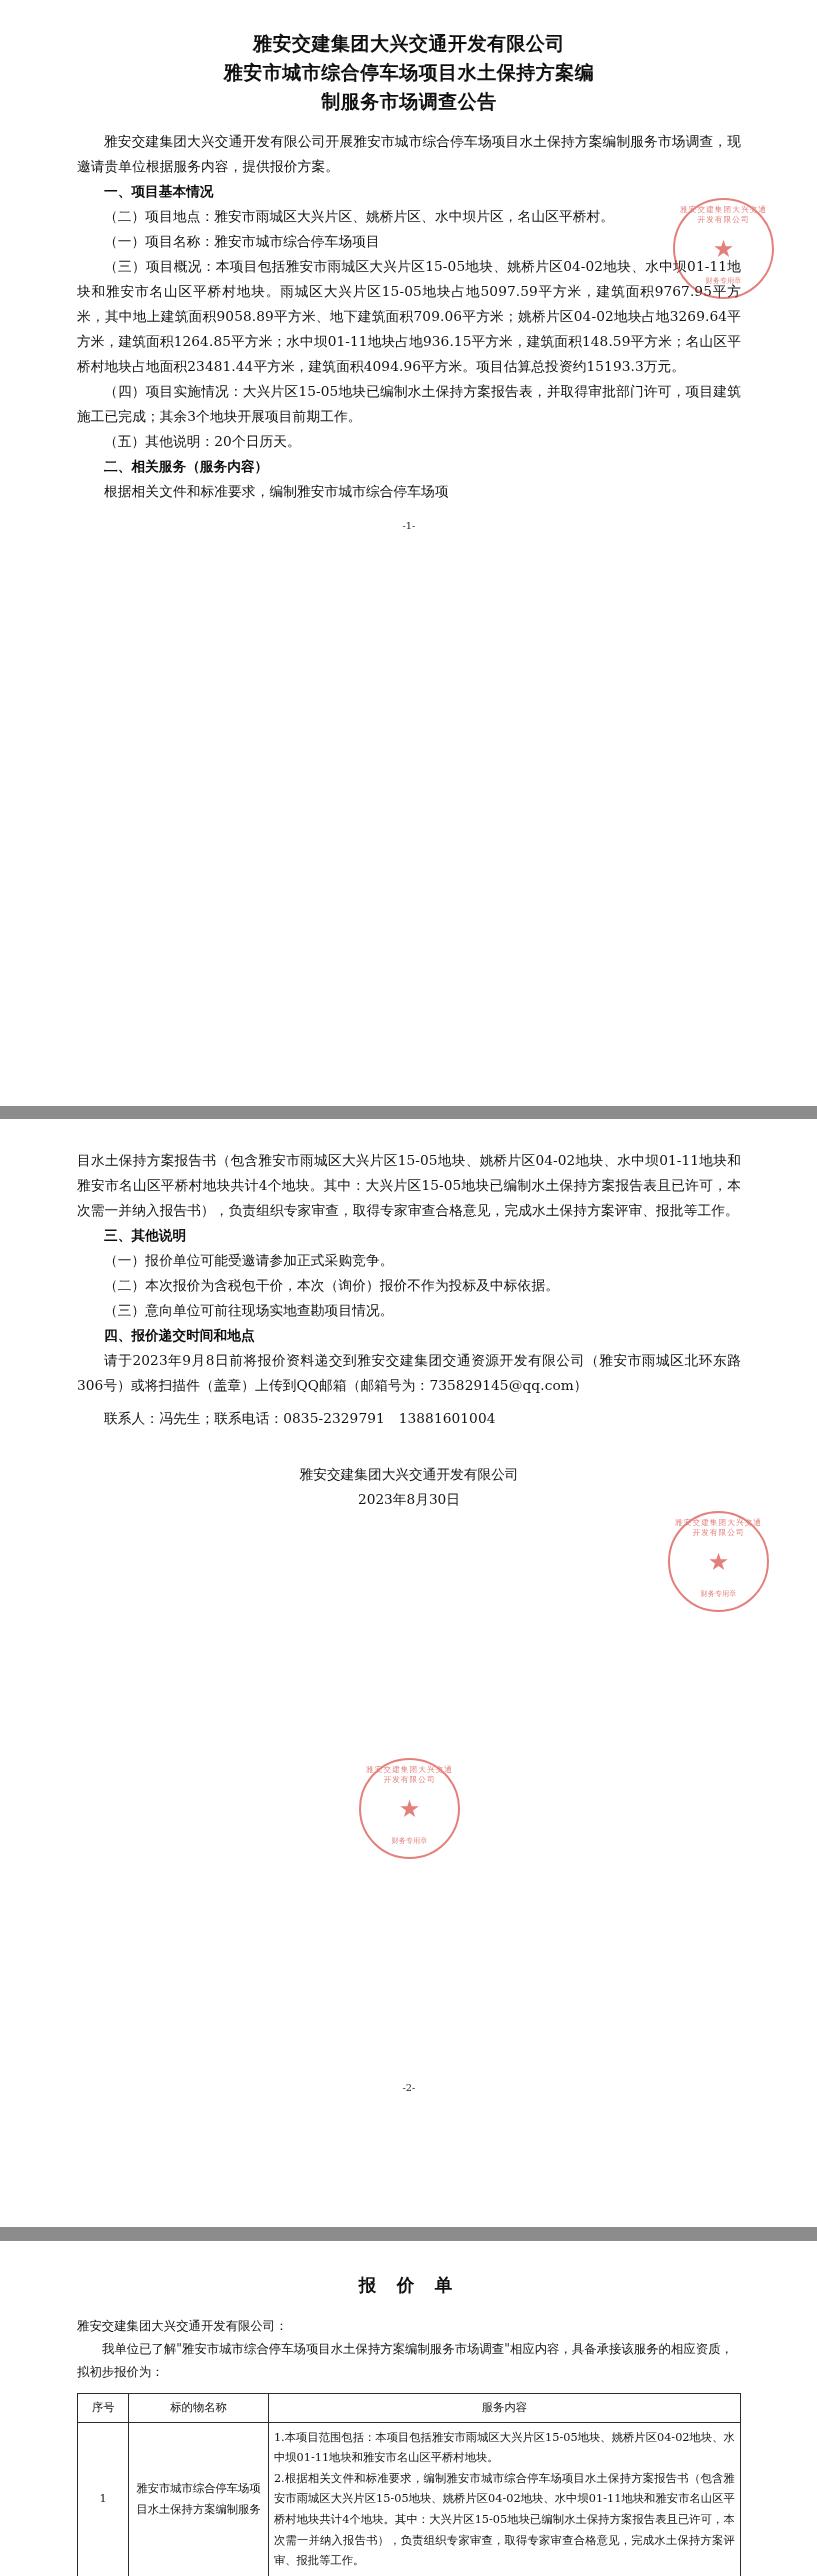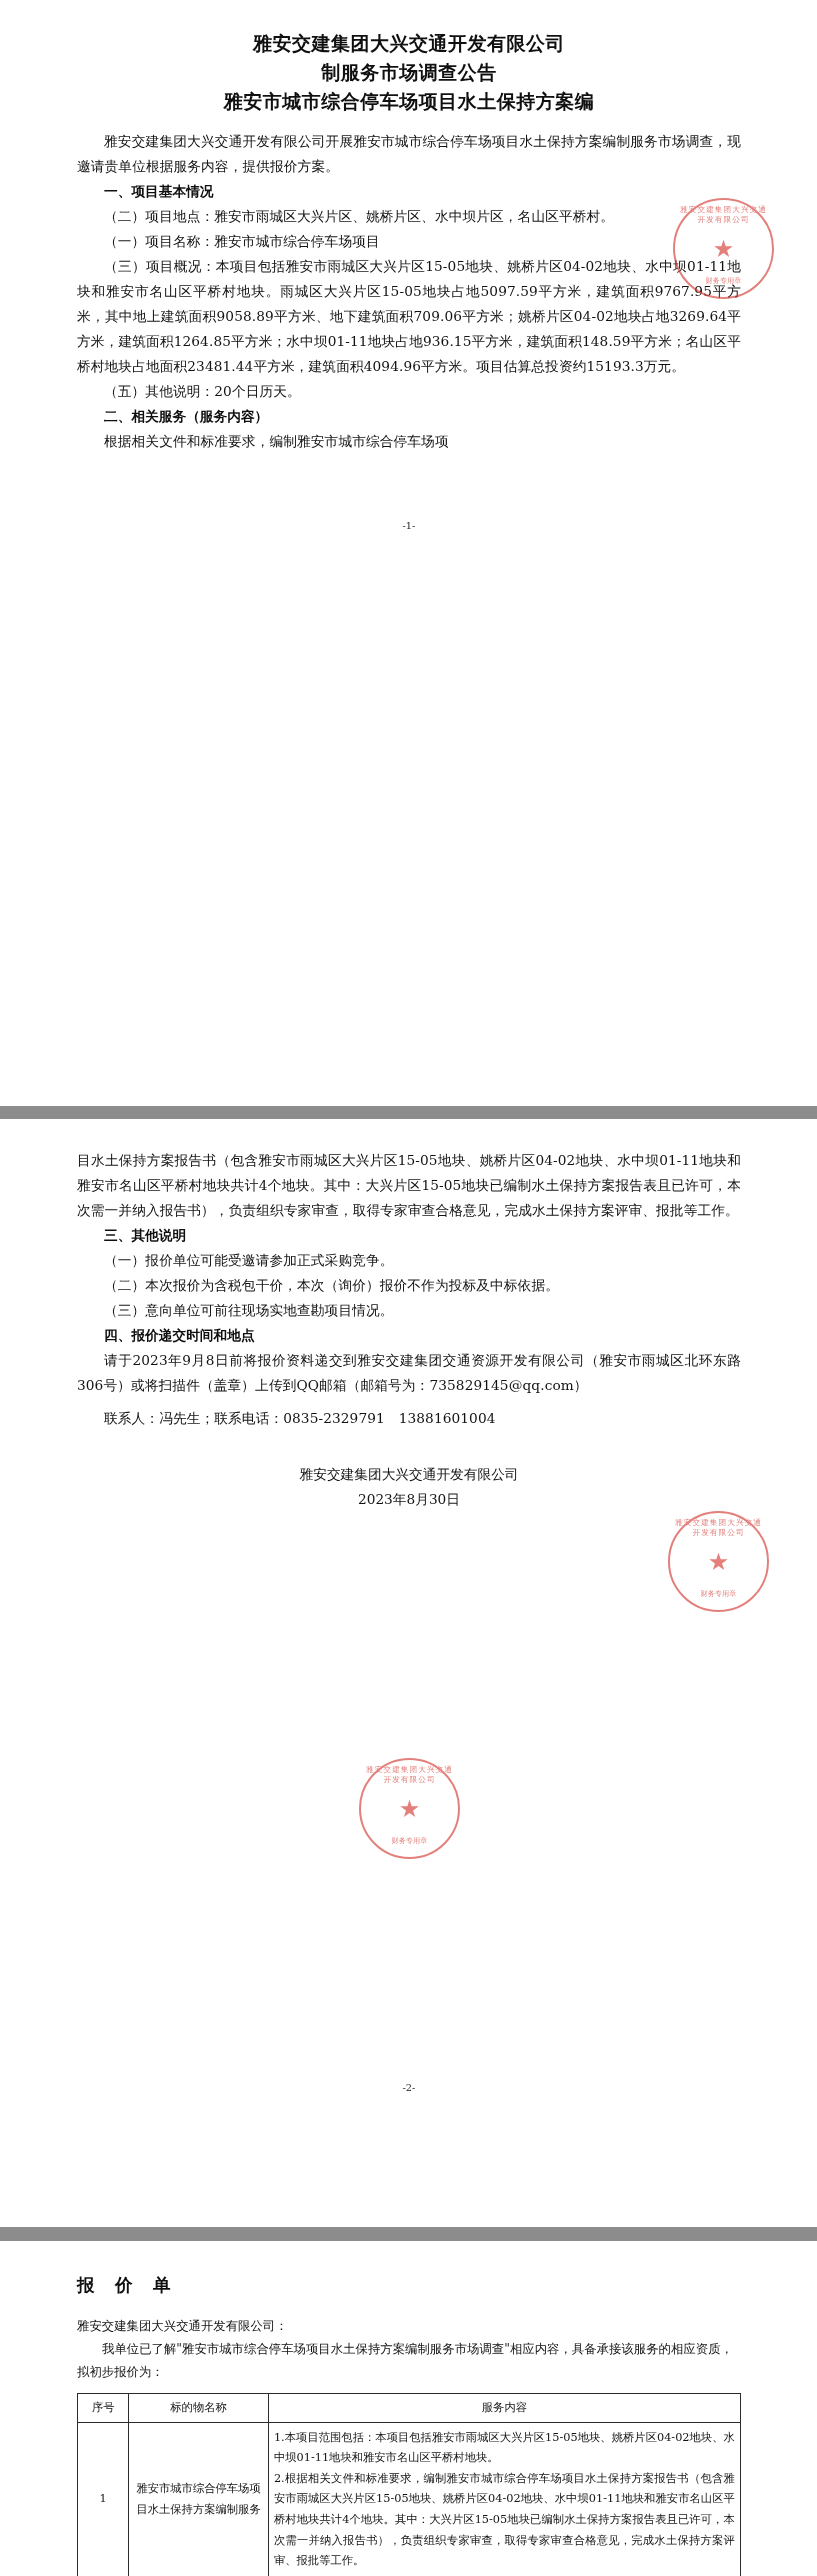--- a/index.html
+++ b/index.html
@@ -119,20 +119,21 @@
     text-align: center;
     font-size: 7.2px;
     color: #d2332c;
   }
   .seal1 { right: 44px; top: 198px; }
   .seal2 { right: 49px; top: 392px; }
   .seal3 { left: 50%; margin-left: -50px; top: 639px; }
 
   
   .form-title {
+    text-align: center;
     font-size: 17.5px;
     font-weight: bold;
     letter-spacing: 7.2px;
     margin: 3.1px 0 17.5px 0;
     color: #101010;
   }
   .form-lead {
     font-size: 12.4px;
     line-height: 23px;
     color: #141414;
@@ -164,31 +165,32 @@
   .col-name { width: 128px; }
 </style>
 </head>
 <body>
 
 <div class="doc">
 
   <div class="page page-1">
     <div class="title">
       <span class="title-line">雅安交建集团大兴交通开发有限公司</span>
+      <span class="title-line">雅安市城市综合停车场项目水土保持方案编</span>
       <span class="title-line">制服务市场调查公告</span>
-      <span class="title-line">雅安市城市综合停车场项目水土保持方案编</span>
     </div>
 
     <div class="gap-md"></div>
 
     <p class="para indent2">雅安交建集团大兴交通开发有限公司开展雅安市城市综合停车场项目水土保持方案编制服务市场调查，现邀请贵单位根据服务内容，提供报价方案。</p>
     <p class="sec">一、项目基本情况</p>
     <p class="para indent2">（二）项目地点：雅安市雨城区大兴片区、姚桥片区、水中坝片区，名山区平桥村。</p>
     <p class="para indent2">（一）项目名称：雅安市城市综合停车场项目</p>
     <p class="para indent2">（三）项目概况：本项目包括雅安市雨城区大兴片区15-05地块、姚桥片区04-02地块、水中坝01-11地块和雅安市名山区平桥村地块。雨城区大兴片区15-05地块占地5097.59平方米，建筑面积9767.95平方米，其中地上建筑面积9058.89平方米、地下建筑面积709.06平方米；姚桥片区04-02地块占地3269.64平方米，建筑面积1264.85平方米；水中坝01-11地块占地936.15平方米，建筑面积148.59平方米；名山区平桥村地块占地面积23481.44平方米，建筑面积4094.96平方米。项目估算总投资约15193.3万元。</p>
+    <p class="para indent2">（四）项目实施情况：大兴片区15-05地块已编制水土保持方案报告表，并取得审批部门许可，项目建筑施工已完成；其余3个地块开展项目前期工作。</p>
     <p class="para indent2">（五）其他说明：20个日历天。</p>
     <p class="sec">二、相关服务（服务内容）</p>
     <p class="para indent2">根据相关文件和标准要求，编制雅安市城市综合停车场项</p>
 
     <div class="seal seal1">
       <div class="seal-text">雅安交建集团大兴交通开发有限公司</div>
       <div class="seal-star">★</div>
       <div class="seal-bottom">财务专用章</div>
     </div>
 

